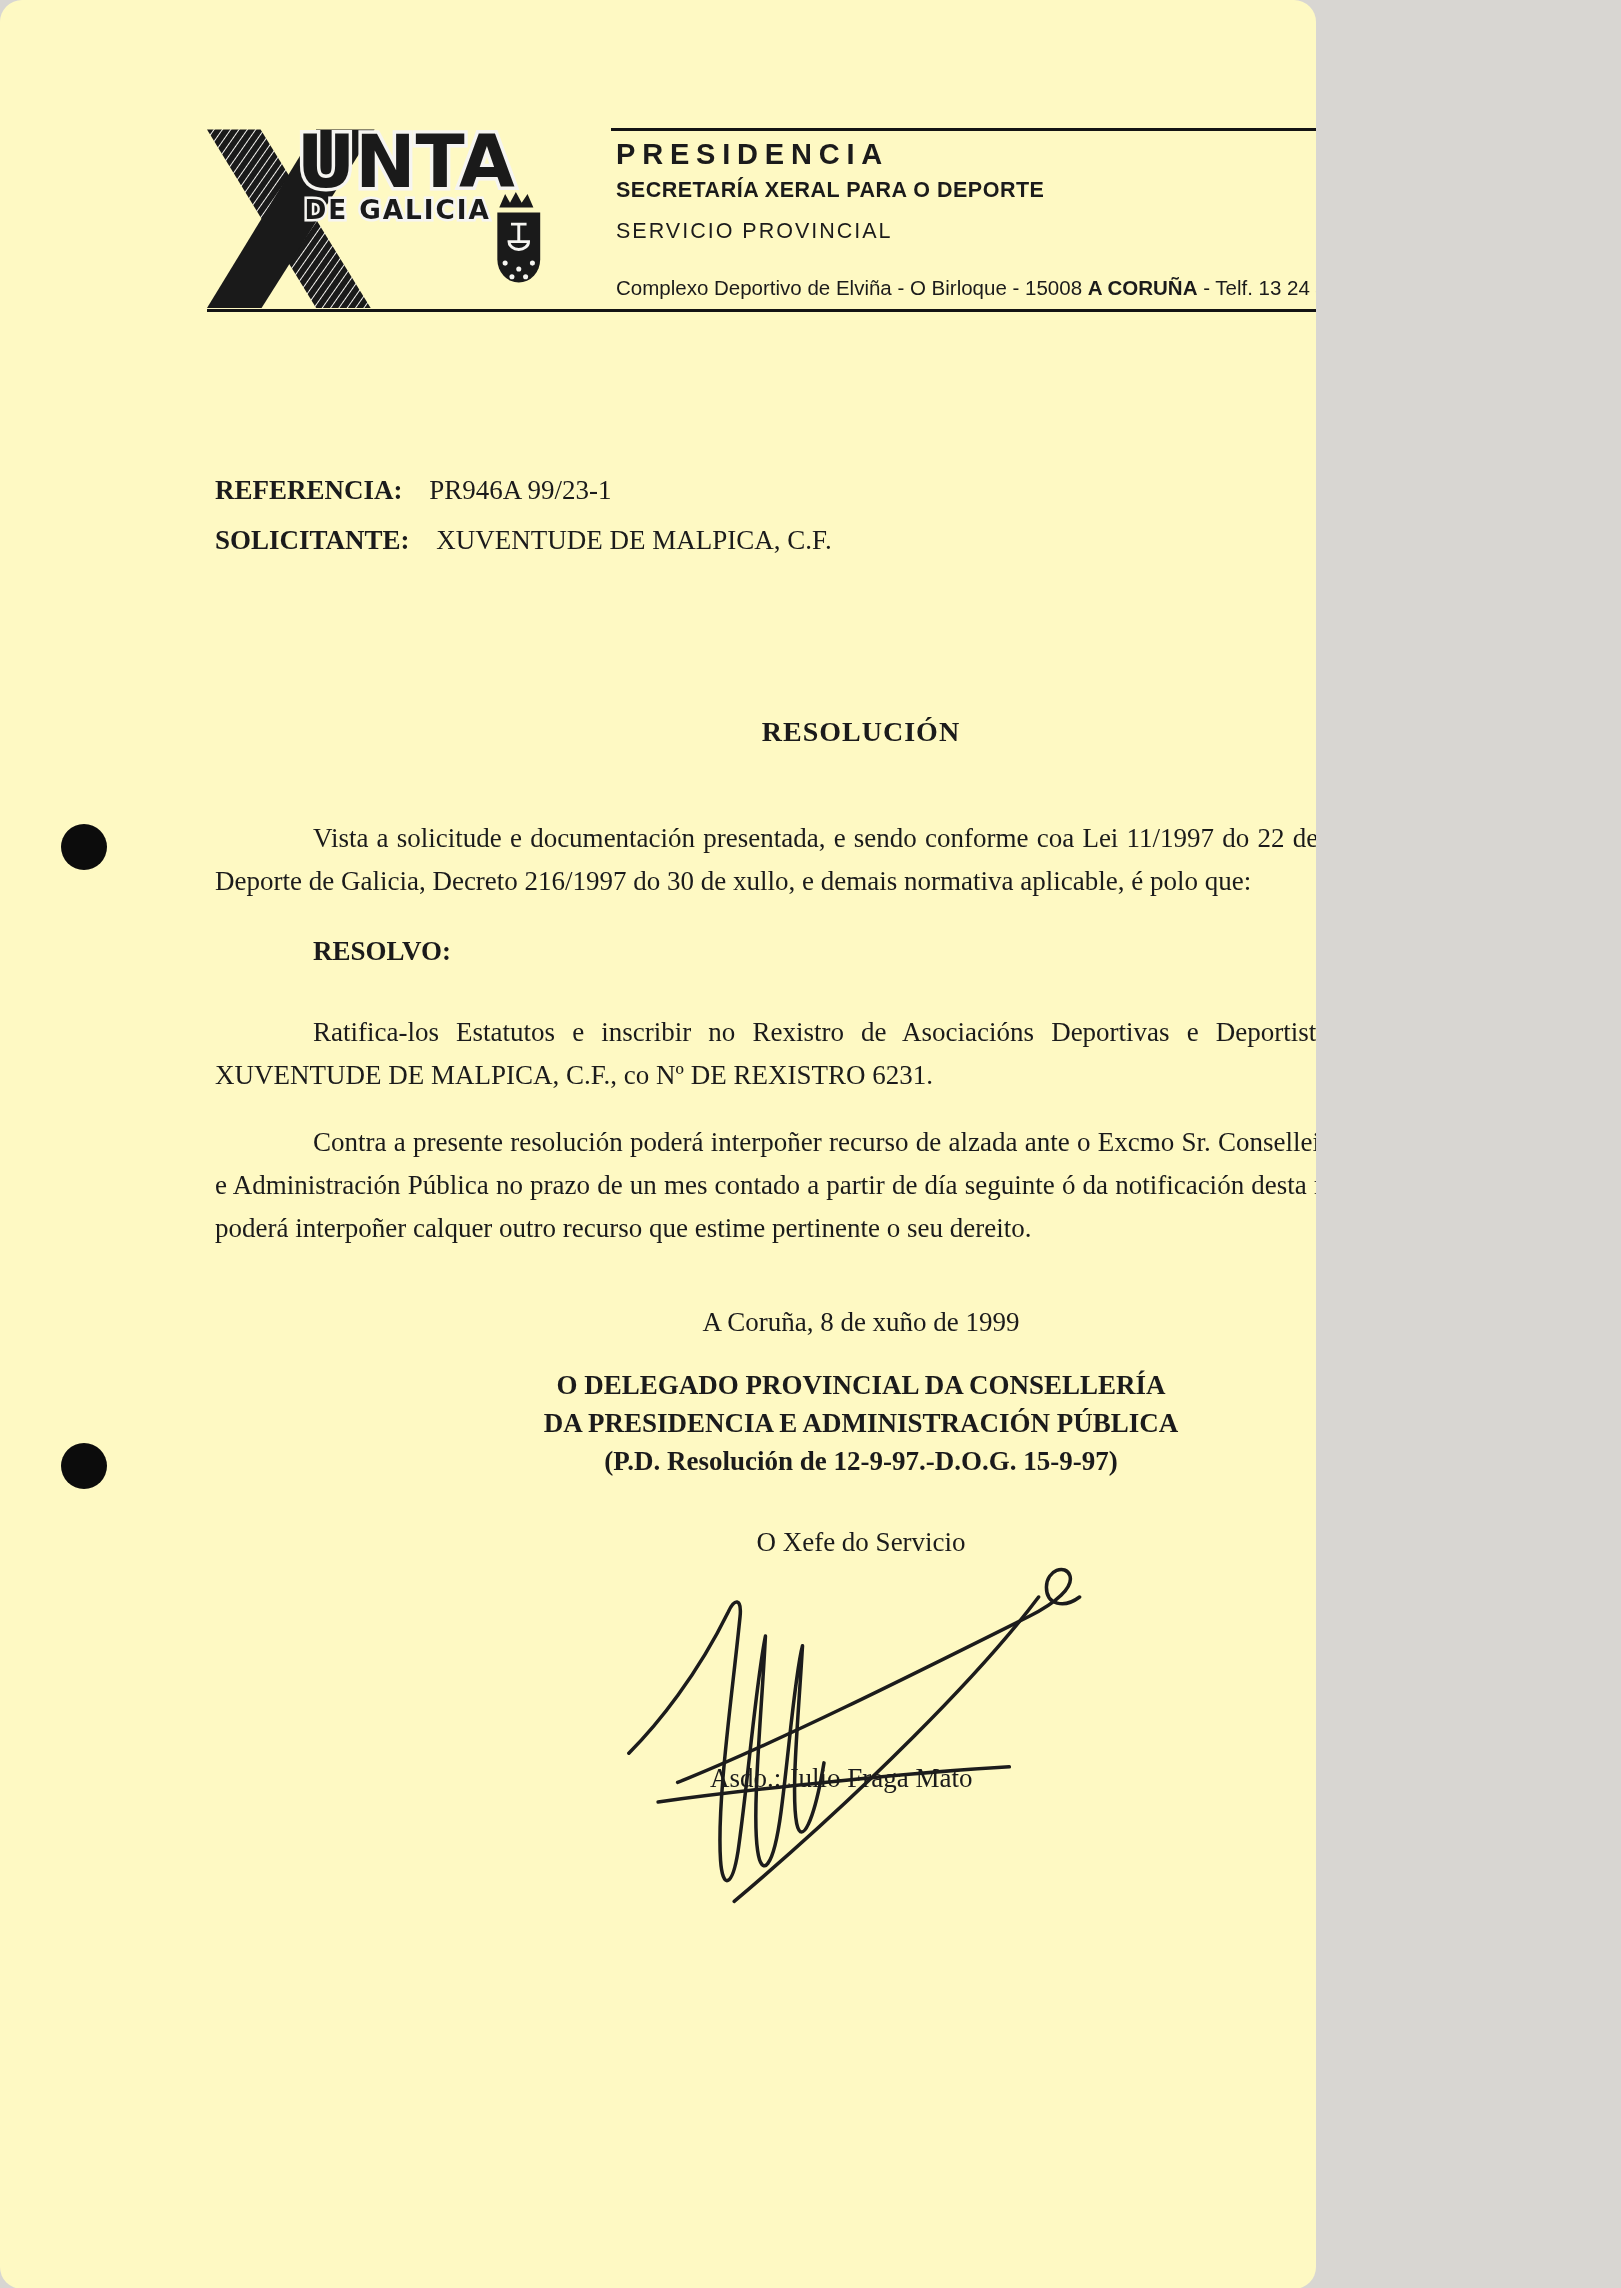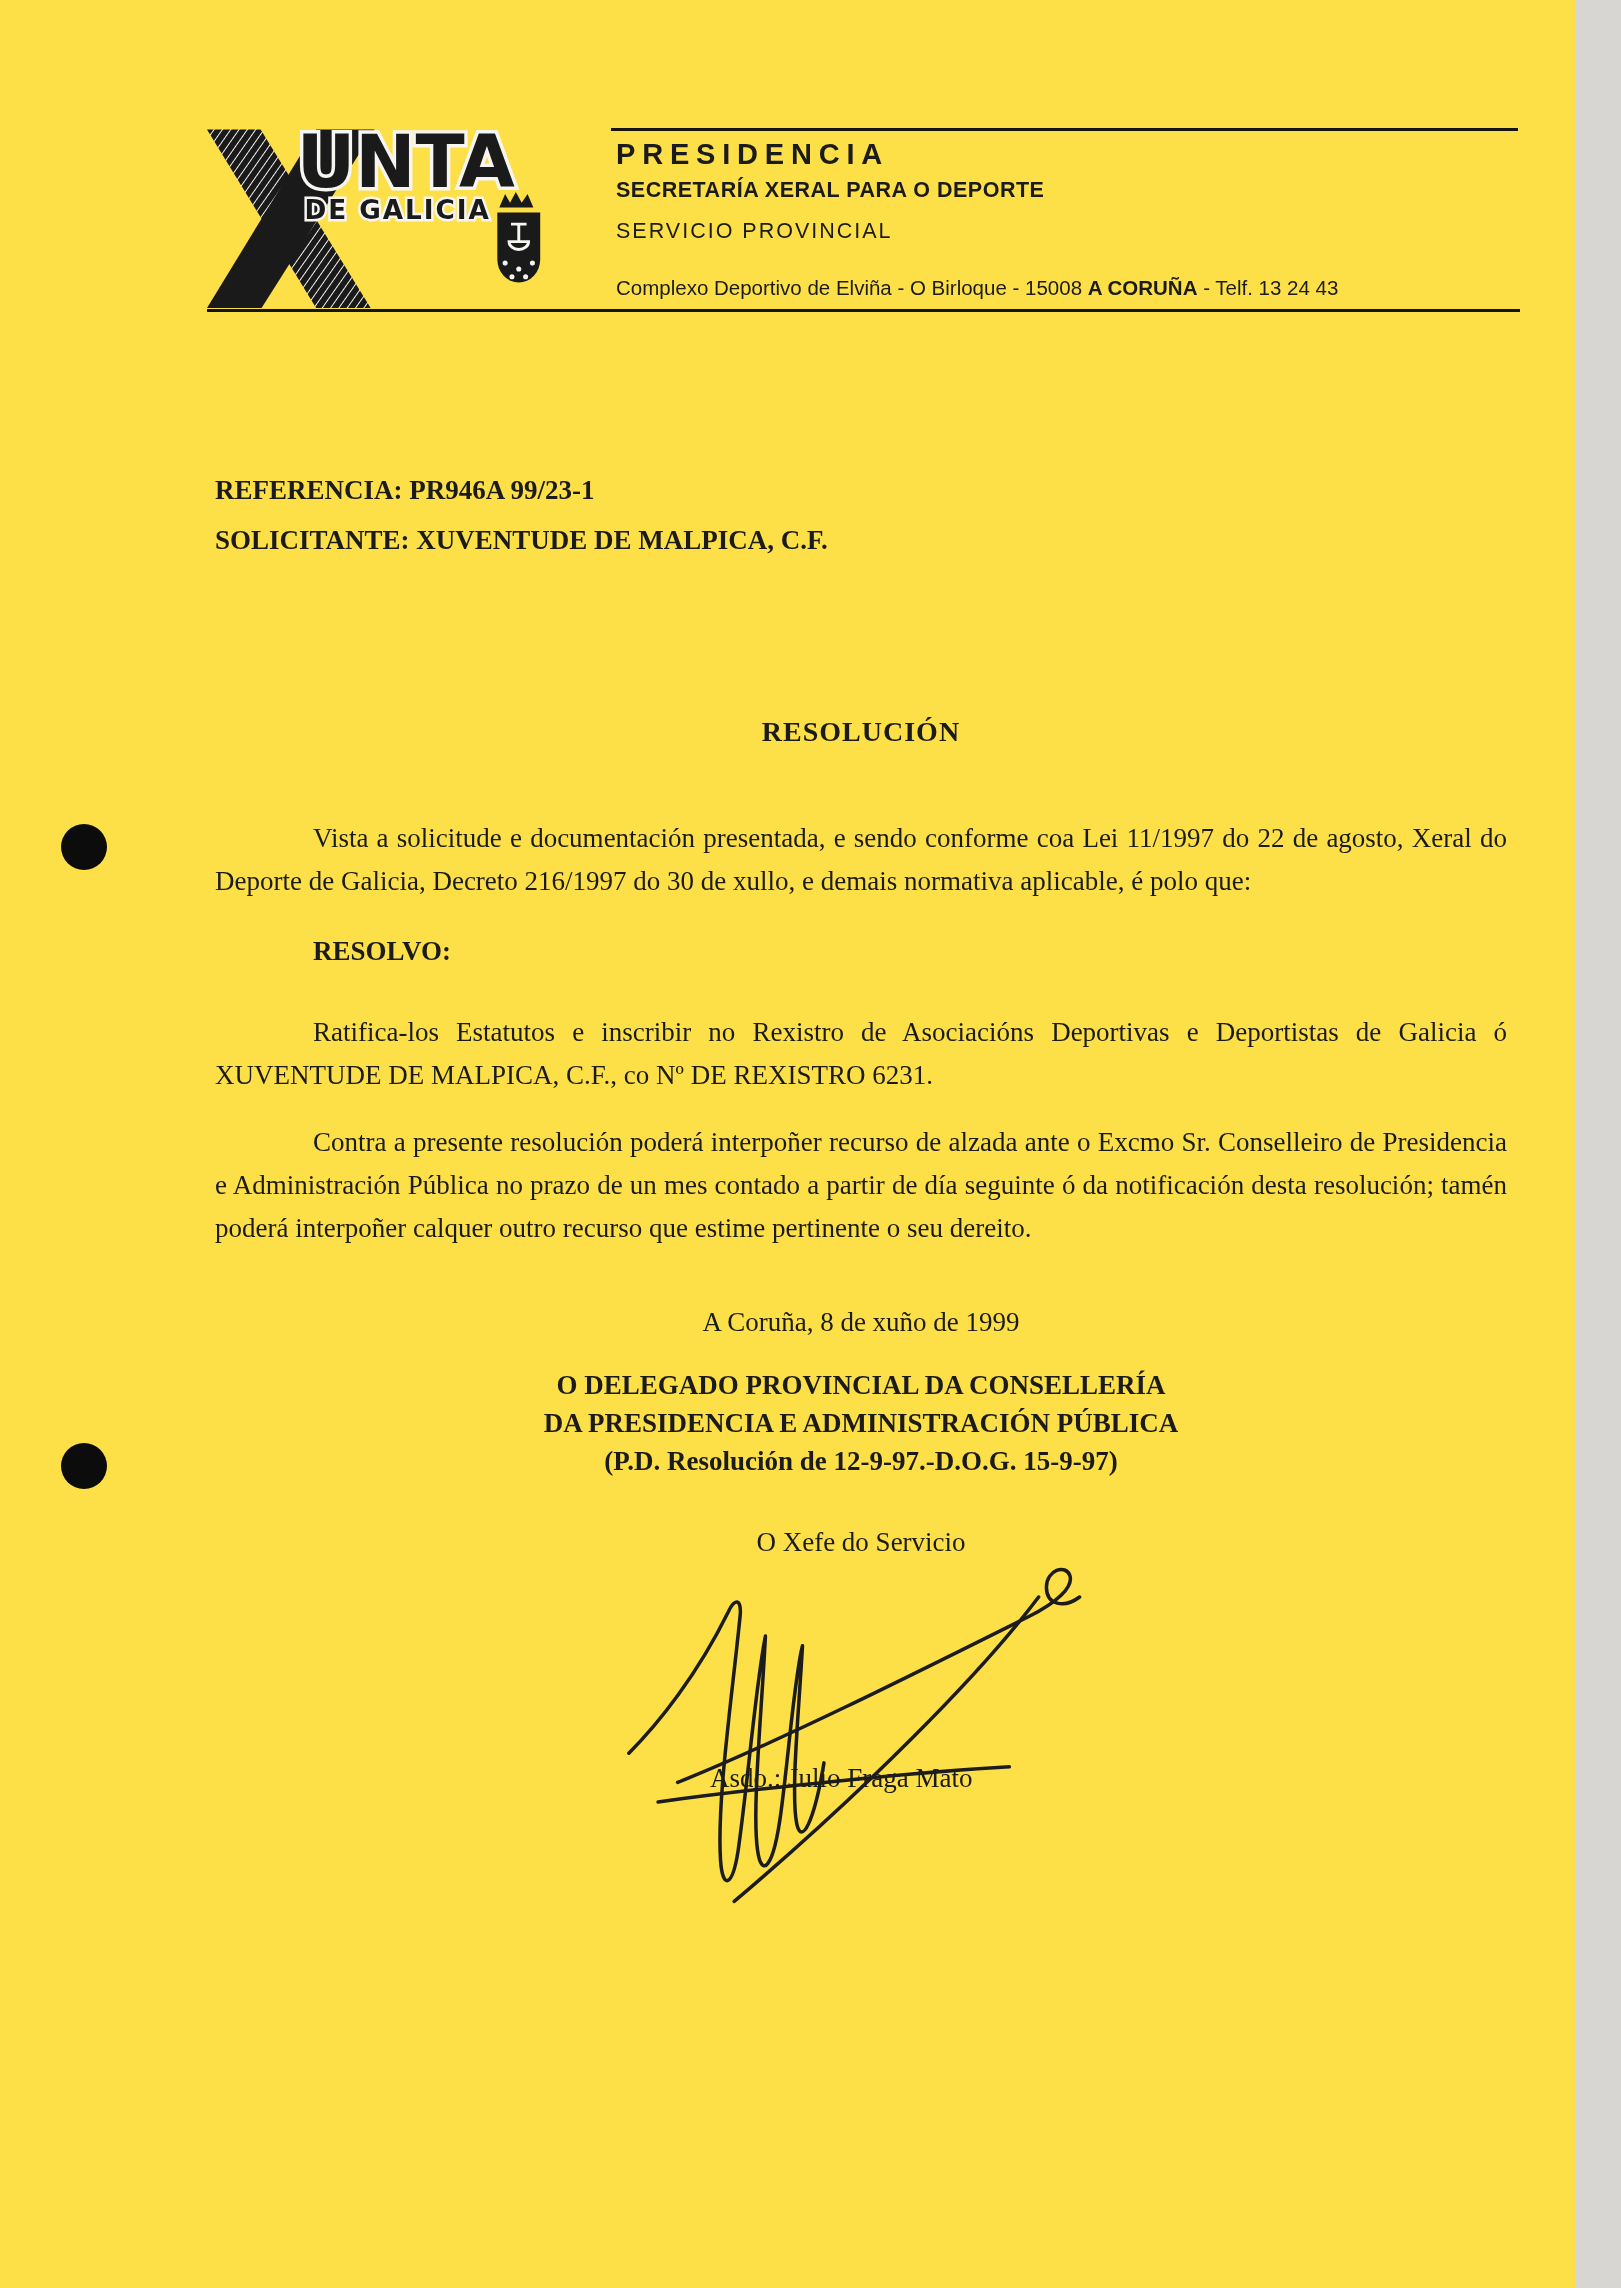--- a/index.html
+++ b/index.html
@@ -1,20 +1,20 @@
 <!DOCTYPE html>
 <html><head>
 <meta charset="utf-8">
 <style>
   * { margin:0; padding:0; box-sizing:border-box; }
   html,body { width:1622px; height:2289px; }
   body { background:#d8d6d2; font-family:"Liberation Serif", serif; }
   .page {
-    position:relative; width:1576px; height:2289px;
-    background:#fde047; color:#1b1b1b; overflow:hidden;
+    position:relative; width:1316px; height:2289px;
+    background:#fef9c3; color:#1b1b1b; overflow:hidden;border-radius:22px;
   }
 
   
   .logo { position:absolute; left:207px; top:115px; width:380px; height:200px; }
   .rule-top { position:absolute; left:611px; top:128px; width:907px; height:2.9px; background:#141414; }
   .header-text { position:absolute; left:616px; top:138px; font-family:"Liberation Sans", sans-serif; }
   .org-name { font-weight:bold; font-size:29px; letter-spacing:6.8px; }
   .org-dept { font-weight:bold; font-size:21.5px; margin-top:6.8px; letter-spacing:0.5px; }
   .org-serv { font-size:21.5px; margin-top:16px; letter-spacing:2px; }
   .address { position:absolute; left:616px; top:276px; font-family:"Liberation Sans", sans-serif; font-size:20.5px; white-space:pre; }
@@ -22,21 +22,21 @@
   .rule-bottom { position:absolute; left:207px; top:309px; width:1313px; height:2.9px; background:#141414; }
 
   
   .hole { position:absolute; left:61px; width:46px; height:46px; border-radius:50%; background:#0c0c0c; }
   .hole-1 { top:824px; }
   .hole-2 { top:1443px; }
 
   
   .ref-block { position:absolute; left:215px; top:465px; font-size:27px; line-height:50px; }
   .ref-label { font-weight:bold; }
-  .ref-value { font-weight:bold; }
+  .ref-value { font-weight:normal;margin-left:20px; }
 
   
   .main { position:absolute; left:215px; top:710px; width:1292px; font-size:27px; line-height:43px; }
   .doc-title { text-align:center; font-weight:bold; font-size:28px; letter-spacing:1px; }
   .para { text-align:justify; text-indent:98px; }
   .p1 { margin-top:64px; }
   .resolvo { margin-top:27px; padding-left:98px; font-weight:bold; }
   .p2 { margin-top:38px; }
   .p3 { margin-top:24px; }
   .dateline { margin-top:51px; text-align:center; }

